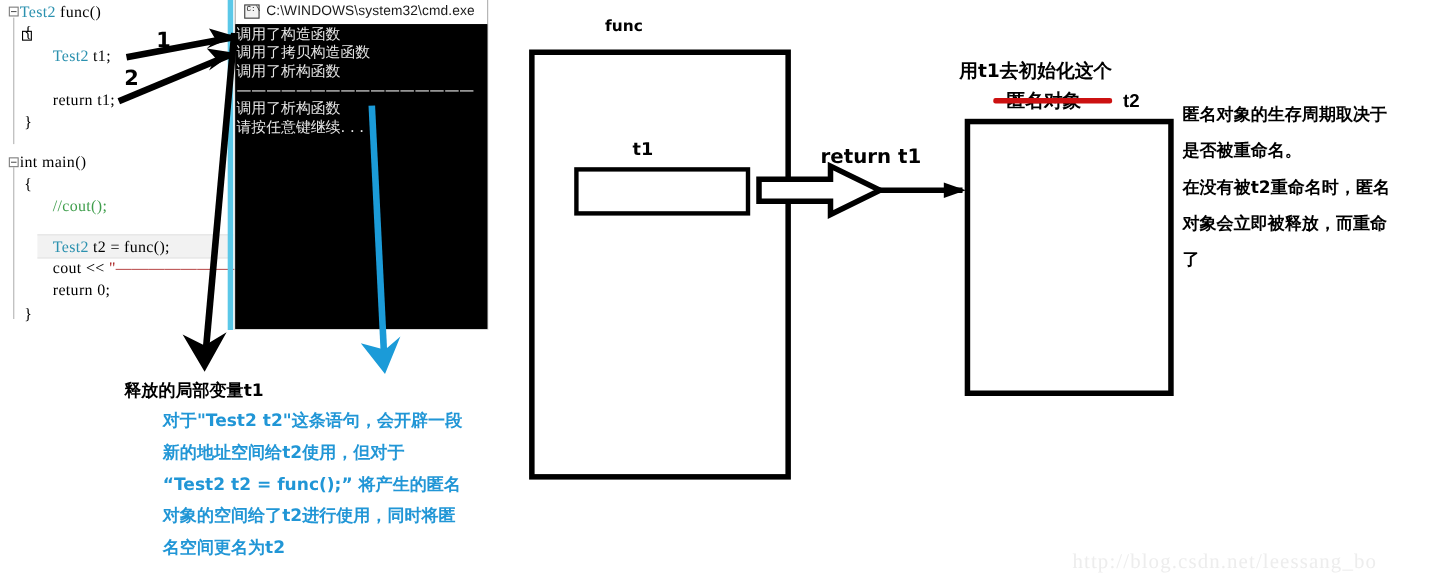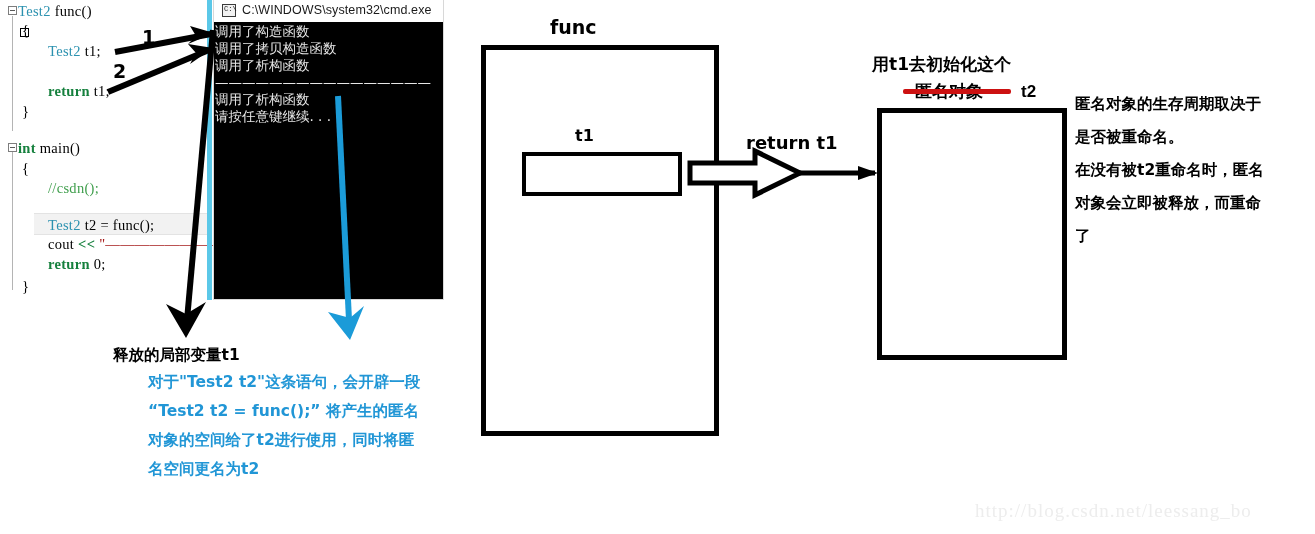--- a/index.html
+++ b/index.html
@@ -4,21 +4,21 @@
 <style>
   html,body{margin:0;padding:0;background:#fff;}
   body{width:1315px;height:534px;position:relative;overflow:hidden;
        font-family:"Liberation Sans","DejaVu Sans",sans-serif;color:#000;}
   .abs{position:absolute;}
 
   
   #editor{left:0;top:0;width:212px;height:300px;background:#fff;}
   .code-line{position:absolute;white-space:pre;font-family:"Liberation Serif","DejaVu Serif",serif;
              font-size:14.5px;letter-spacing:.3px;}
-  .kw{color:#15803d;font-weight:bold;}
+  .kw{color:#000000;}
   .type{color:#2b91af;}
   .cmt{color:#3f9e4c;}
   .str{color:#a31515;}
   .plain{color:#000;}
   .gutter-line{position:absolute;width:1px;background:#b4b4b4;}
   .fold{position:absolute;width:9px;height:9px;border:1px solid #7d7d7d;background:#fff;
         box-sizing:border-box;}
   .fold:before{content:"";position:absolute;left:1px;right:1px;top:3px;height:1px;background:#5a5a5a;}
   .bpbox{position:absolute;width:9px;height:9px;border:1.6px solid #000;background:#fff;box-sizing:border-box;}
   .hl-line{position:absolute;background:#f2f2f2;border-top:1px solid #e3e3e3;border-bottom:1px solid #e3e3e3;}
@@ -67,21 +67,21 @@
   <div class="bpbox" style="left:20px;top:28px;"></div>
   <div class="hl-line" style="left:34px;top:213px;width:178px;height:20px;"></div>
   <div id="editor-lines">
       <div class="code-line" style="left: 18px; top: 3px;"><span class="type">Test2</span><span class="plain"> func()</span></div>
       <div class="code-line" style="left: 22px; top: 22px;"><span class="plain">{</span></div>
       <div class="code-line" style="left: 48px; top: 43px;"><span class="type">Test2</span><span class="plain"> t1;</span></div>
       <div class="code-line" style="left: 48px; top: 83px;"><span class="kw">return</span><span class="plain"> t1;</span></div>
       <div class="code-line" style="left: 22px; top: 103px;"><span class="plain">}</span></div>
       <div class="code-line" style="left: 18px; top: 140px;"><span class="kw">int</span><span class="plain"> main()</span></div>
       <div class="code-line" style="left: 22px; top: 160px;"><span class="plain">{</span></div>
-      <div class="code-line" style="left: 48px; top: 180px;"><span class="cmt">//csdn();</span></div>
+      <div class="code-line" style="left: 48px; top: 180px;"><span class="cmt">//cout();</span></div>
       <div class="code-line" style="left: 48px; top: 217px;"><span class="type">Test2</span><span class="plain"> t2 = func();</span></div>
       <div class="code-line" style="left: 48px; top: 236px;"><span class="plain">cout </span><span class="kw">&lt;&lt;</span><span class="str"> "————————</span></div>
       <div class="code-line" style="left: 48px; top: 256px;"><span class="kw">return</span><span class="plain"> 0;</span></div>
       <div class="code-line" style="left: 22px; top: 278px;"><span class="plain">}</span></div>
     </div>
   <div id="editor-scroll"></div>
 </div>
 
 <div class="abs" id="console">
   <div id="console-title">
@@ -94,37 +94,38 @@
       <div>调用了构造函数</div>
       <div>调用了拷贝构造函数</div>
       <div>调用了析构函数</div>
       <div>————————————————</div>
       <div>调用了析构函数</div>
       <div>请按任意键继续. . .</div>
     </div>
 </div>
 
 <div class="dbox" style="left:481px;top:45px;width:238px;height:391px;"></div>
-<div class="lbl" style="left:550px;top:16px;font-size:19px;">func</div>
+<div class="lbl" style="left:550px;top:16px;font-size:14px;">func</div>
 
 <div class="dbox" style="left:522px;top:152px;width:160px;height:44px;border-width:4px;"></div>
 <div class="lbl" style="left:575px;top:126px;font-size:16px;">t1</div>
 
 <div class="dbox" style="left:877px;top:108px;width:190px;height:252px;"></div>
 <div class="lbl" style="left:872px;top:53px;font-size:17px;">用t1去初始化这个</div>
 <div class="lbl" style="left:915px;top:80px;font-size:17px;">匿名对象</div>
 <div id="strike" style="left:903px;top:89px;width:108px;"></div>
 <div id="t2lab" style="left:1021px;top:82px;font-size:17px;">t2</div>
 
 <div class="lbl" style="left:746px;top:132px;font-size:18px;">return t1</div>
 
 <div class="cn-bold abs" style="left:113px;top:345px;font-size:15.5px;text-align:right;">释放的局部变量t1</div>
 
 <div class="cn-blue abs blue-para" id="blue-note" style="left:148px;top:368px;font-size:15.5px;line-height:29px;">
     <div>对于"Test2 t2"这条语句，会开辟一段</div>
+    <div>新的地址空间给t2使用，但对于</div>
     <div> “Test2 t2 = func();” 将产生的匿名</div>
     <div>对象的空间给了t2进行使用，同时将匿</div>
     <div>名空间更名为t2</div>
   </div>
 
 <div class="cn-bold abs right-para" id="right-note" style="left:1075px;top:88px;font-size:15.5px;line-height:33px;">
     <div>匿名对象的生存周期取决于</div>
     <div>是否被重命名。</div>
     <div>在没有被t2重命名时，匿名</div>
     <div>对象会立即被释放，而重命</div>

